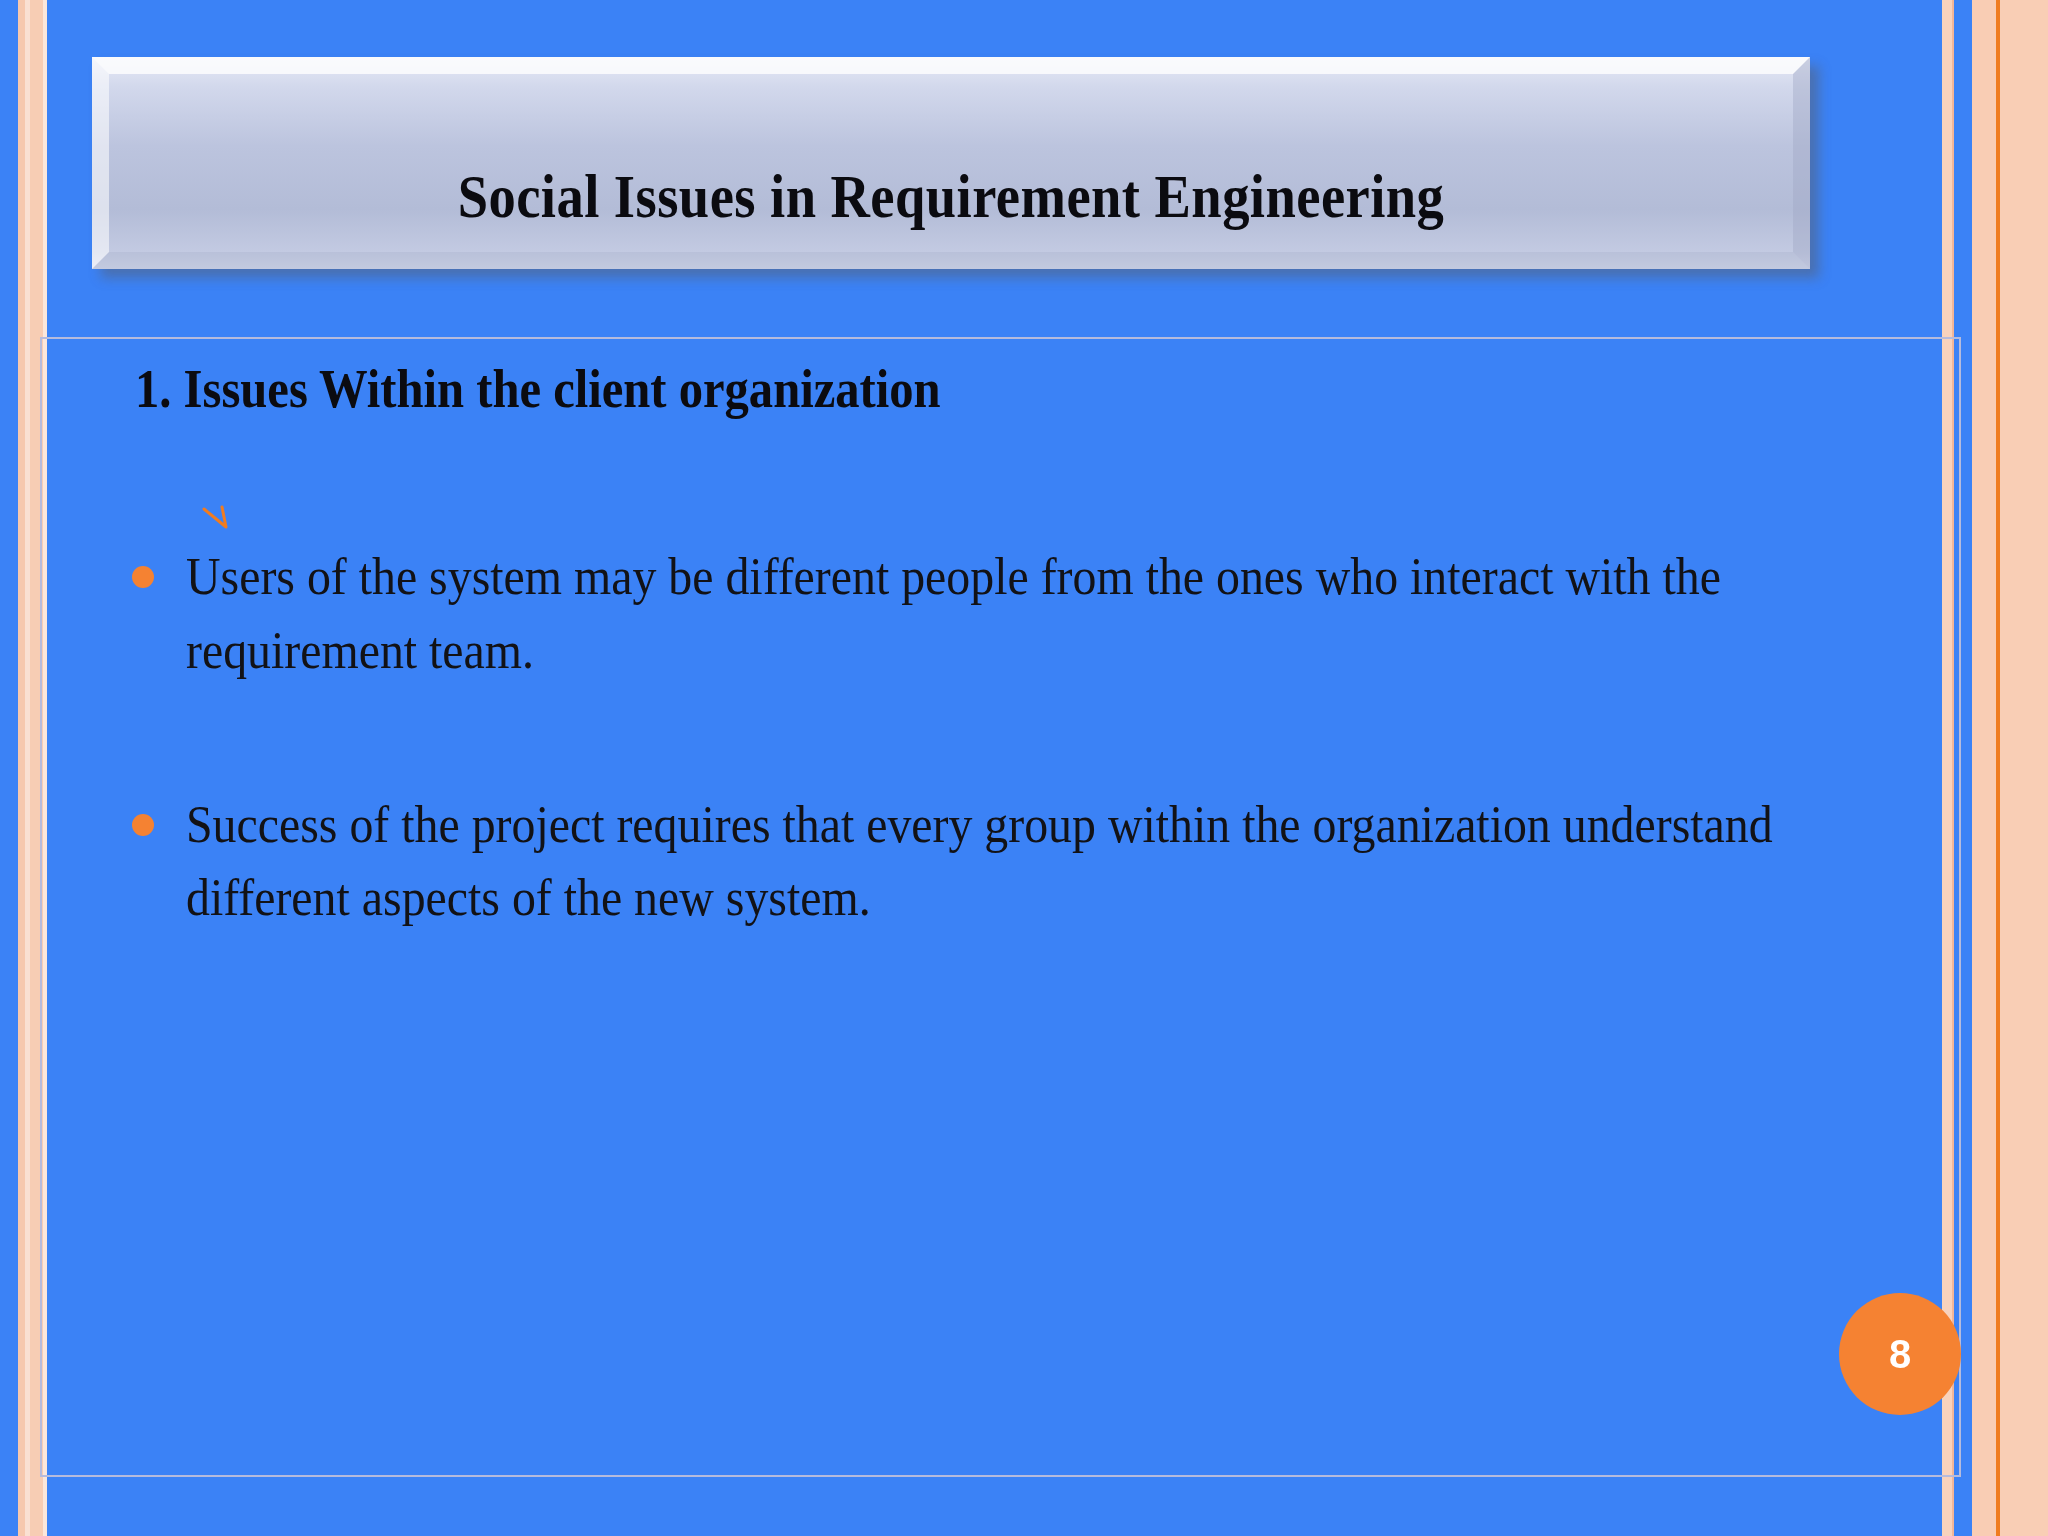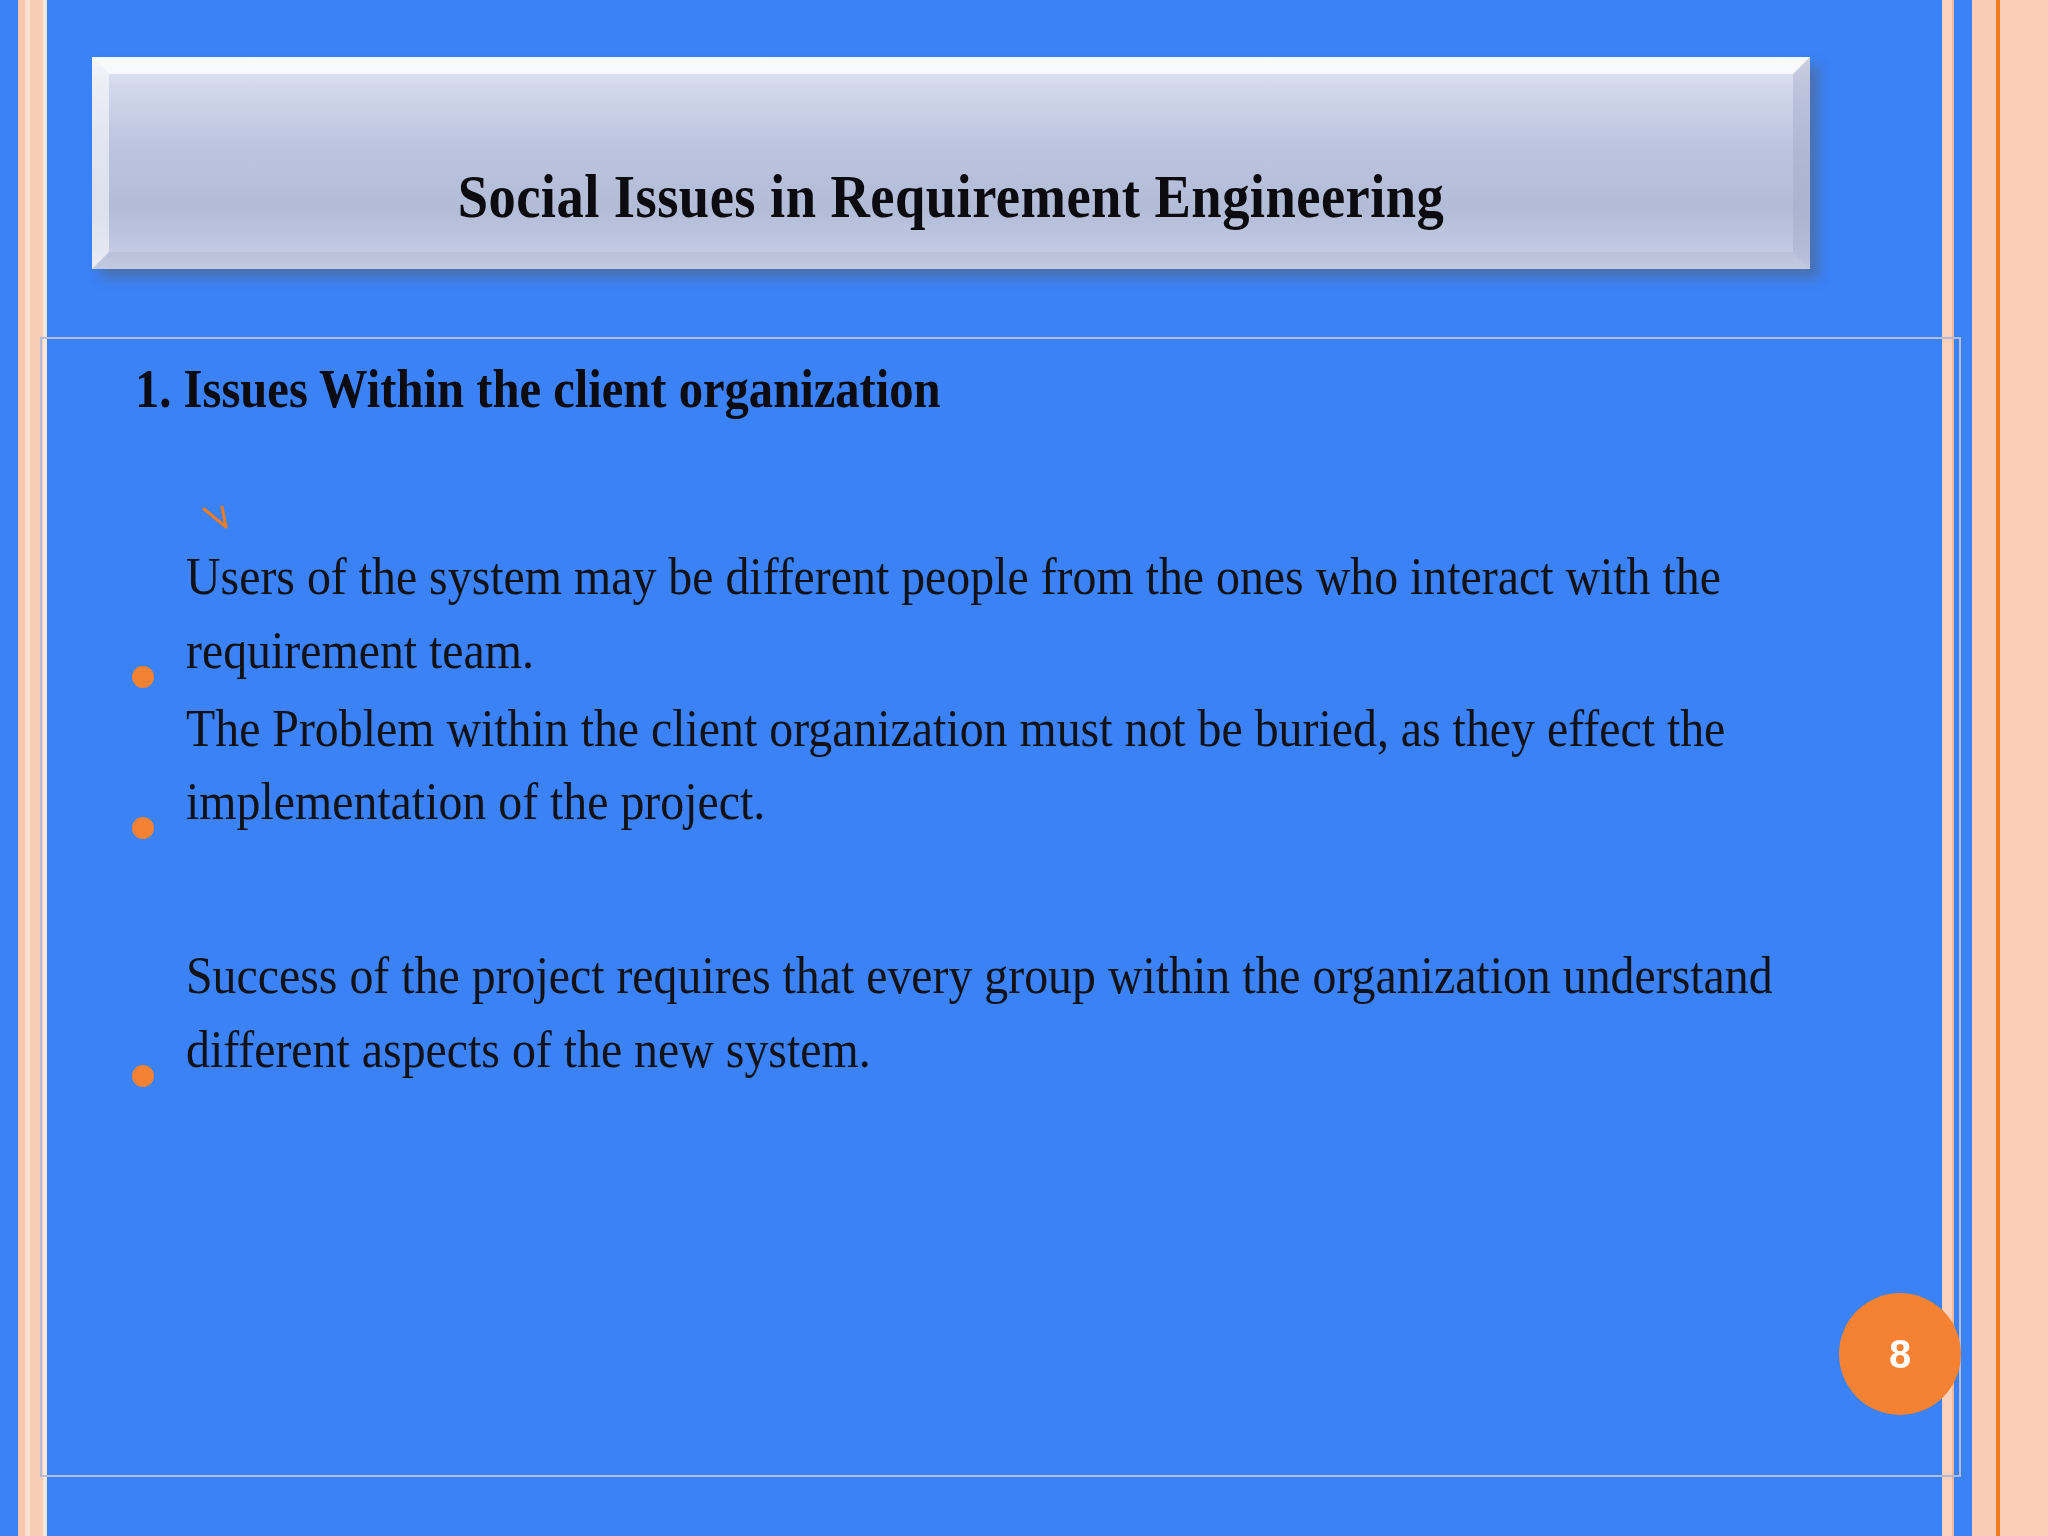--- a/index.html
+++ b/index.html
@@ -123,21 +123,21 @@
   
   #bullets {
     position: absolute;
     left: 132px;
     top: 540px;
     width: 1830px;
   }
   .bullet-row {
     position: relative;
     display: flex;
-    align-items: flex-end;
+    align-items: flex-start;
     margin-bottom: 4px;
   }
   .bullet-dot {
     flex: 0 0 auto;
     width: 22px;
     height: 22px;
     border-radius: 50%;
     background: #F58232;
     margin-top: 26px;
     margin-right: 32px;
@@ -199,24 +199,20 @@
 
   <svg id="stray-mark" viewBox="0 0 36 30">
     <path d="M2 4 L24 22 L20 2" fill="none" stroke="#F07C20" stroke-width="3" stroke-linecap="round" stroke-linejoin="round"></path>
   </svg>
 
   <div id="bullets">
       <div class="bullet-row">
         <div class="bullet-dot" style="background: rgb(245, 130, 50);"></div>
         <div class="bullet-text">Users of the system may be different people from the ones who interact with the requirement team.</div>
       </div>
-      <div class="bullet-row">
-        <div class="bullet-dot" style="background: rgb(245, 130, 50);"></div>
-        <div class="bullet-text">The Problem within the client organization must not be buried, as they effect the implementation of the project.</div>
-      </div>
       <div class="gap-row"></div>
       <div class="bullet-row">
         <div class="bullet-dot" style="background: rgb(245, 130, 50);"></div>
         <div class="bullet-text">Success of the project requires that every group within the organization understand different aspects of the new system.</div>
       </div>
     </div>
 
   <div id="page-badge">8</div>
 
 </div>

